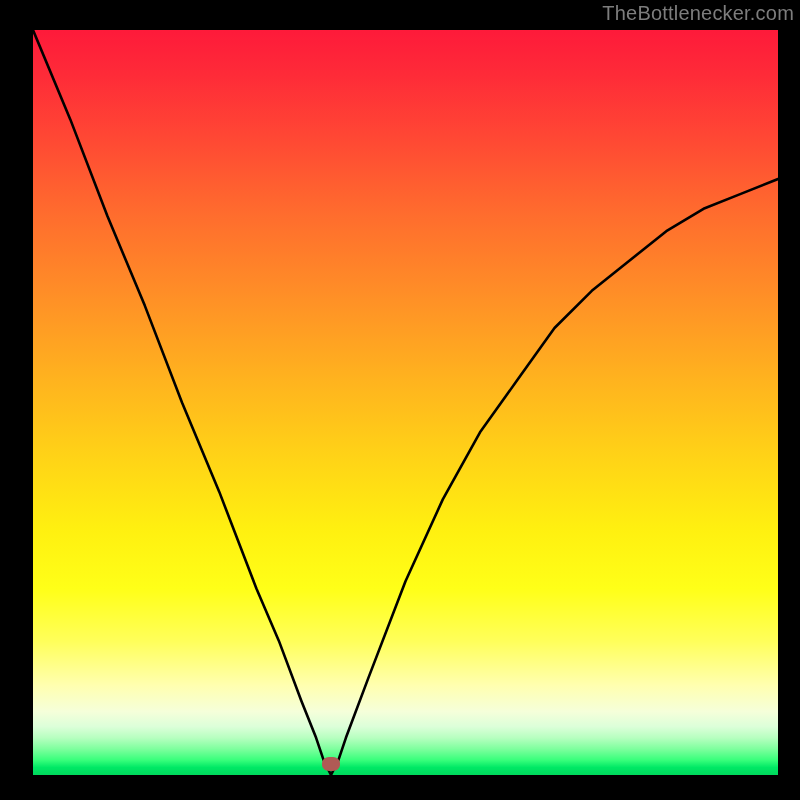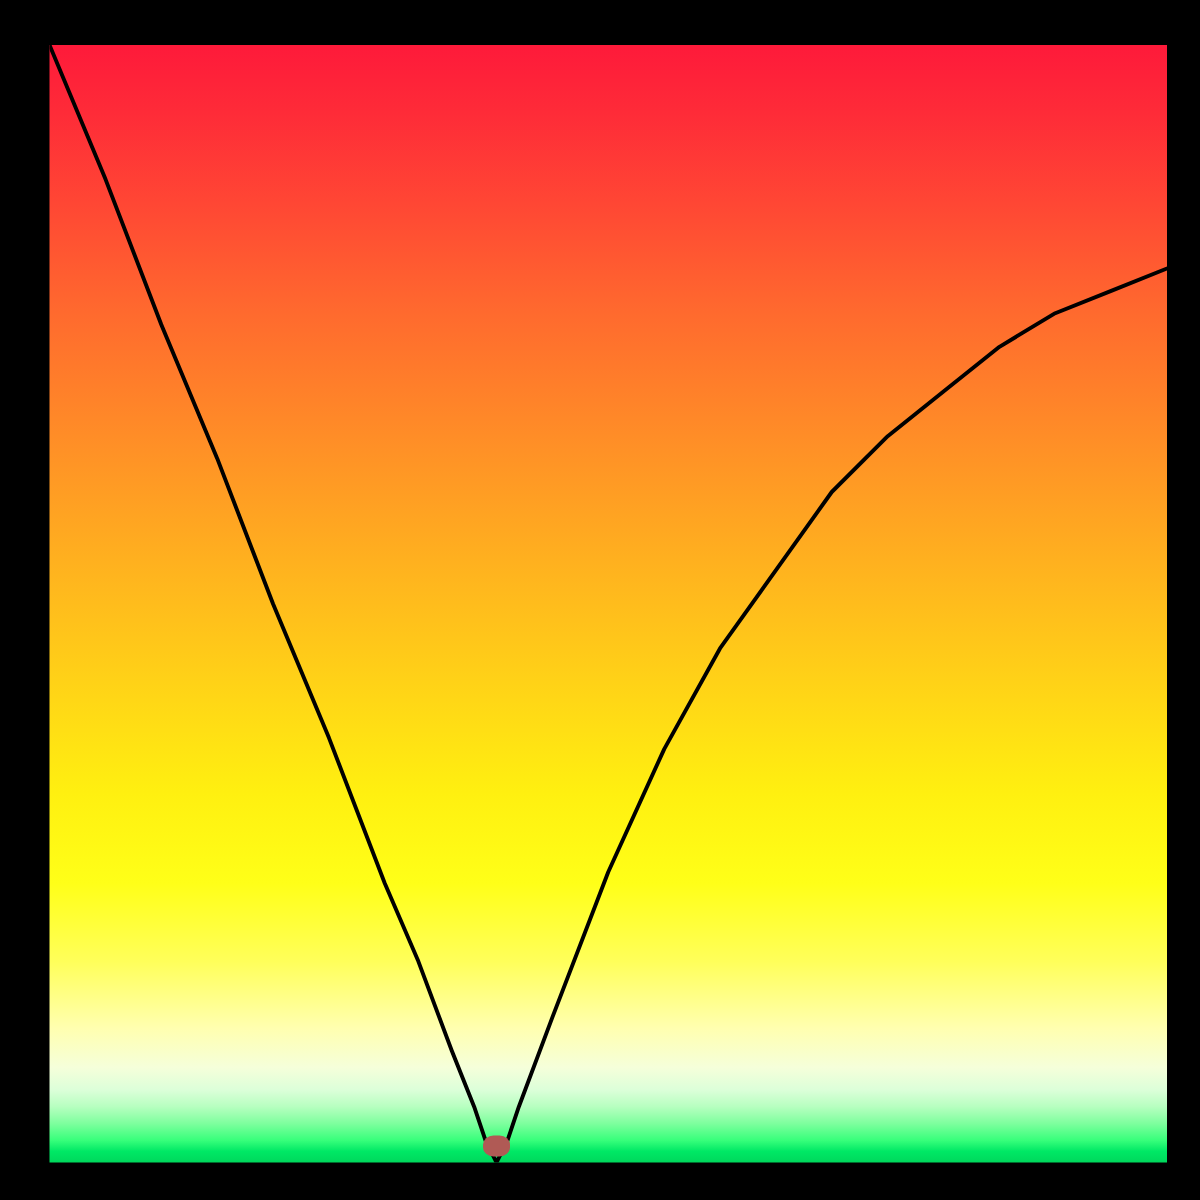--- a/index.html
+++ b/index.html
@@ -73,20 +73,21 @@
     height: 14px;
     background: #b05a55;
     border-radius: 7px / 6px;
   }
 </style>
 </head>
 <body>
 
 <div class="outer">
 
+  <div class="attrib">TheBottlenecker.com</div>
 
   <div class="plot">
     <svg viewBox="0 0 745 745" preserveAspectRatio="none">
       <path id="curve-path" fill="none" stroke="#000" stroke-width="2.6" stroke-linecap="round" stroke-linejoin="round" d="M0.0 0.0 L37.3 89.4 L74.5 186.3 L111.8 275.6 L149.0 372.5 L186.3 461.9 L223.5 558.8 L245.9 610.9 L268.2 670.5 L283.1 707.8 L290.6 730.1 L298.0 745.0 L305.4 730.1 L312.9 707.8 L335.3 648.1 L372.5 551.3 L409.8 469.4 L447.0 402.3 L484.3 350.1 L521.5 298.0 L558.8 260.8 L596.0 231.0 L633.3 201.2 L670.5 178.8 L707.8 163.9 L745.0 149.0"></path>
     </svg>
     <div class="marker" style="left: 289px; top: 726.825px; background: rgb(176, 90, 85);"></div>
   </div>
 
 </div>
 

